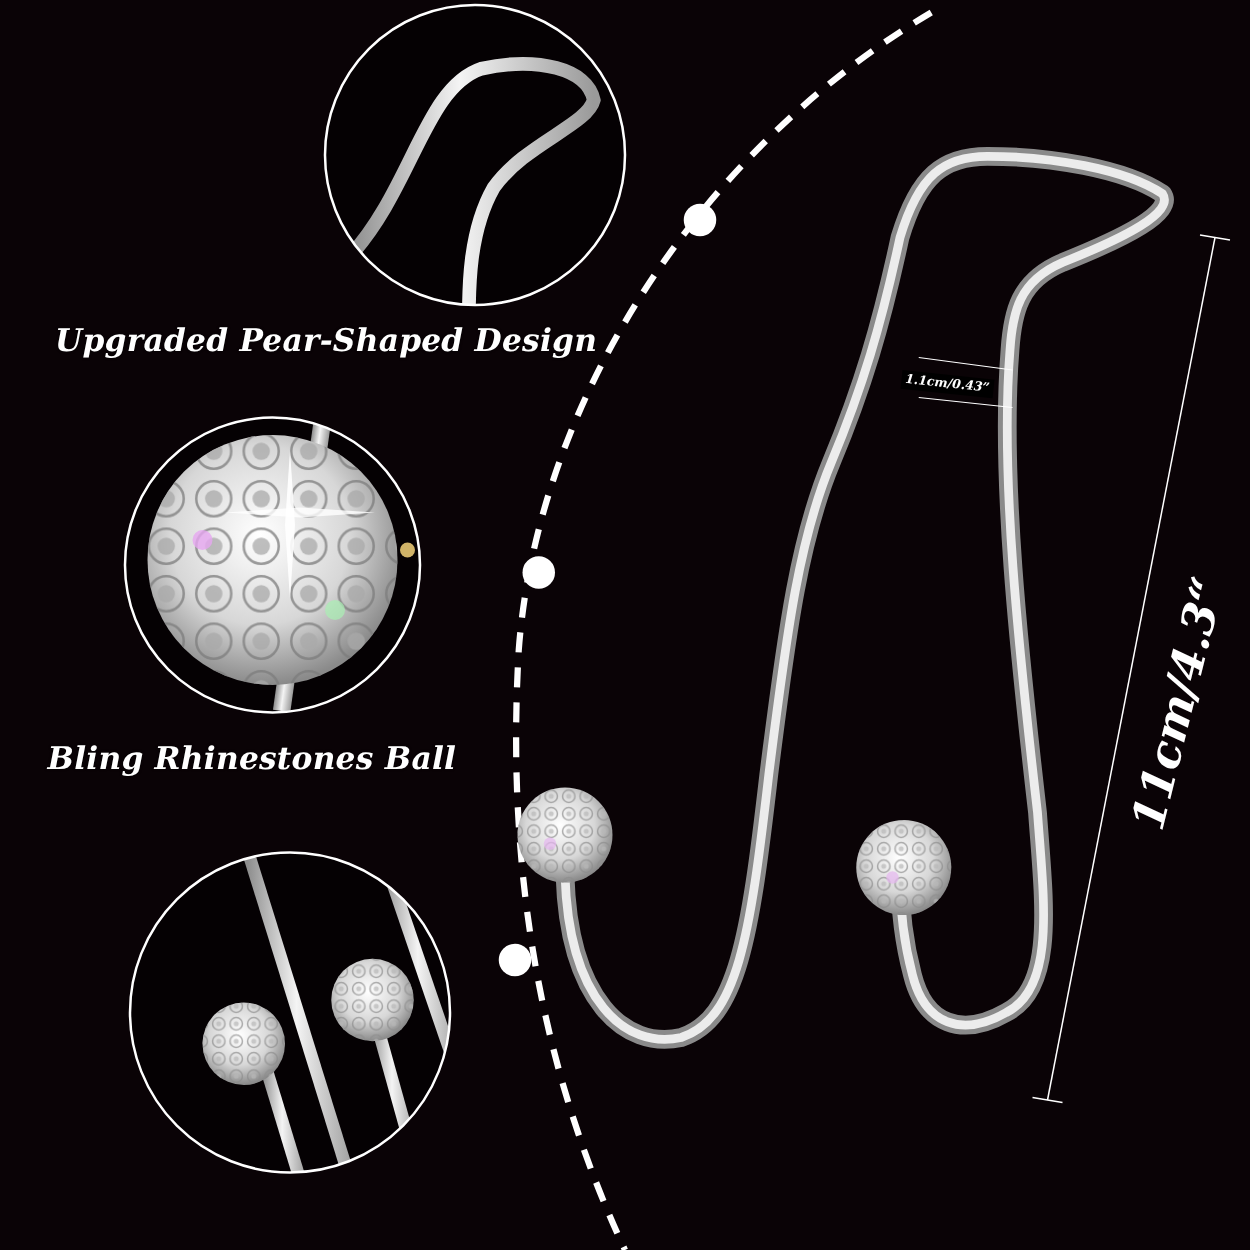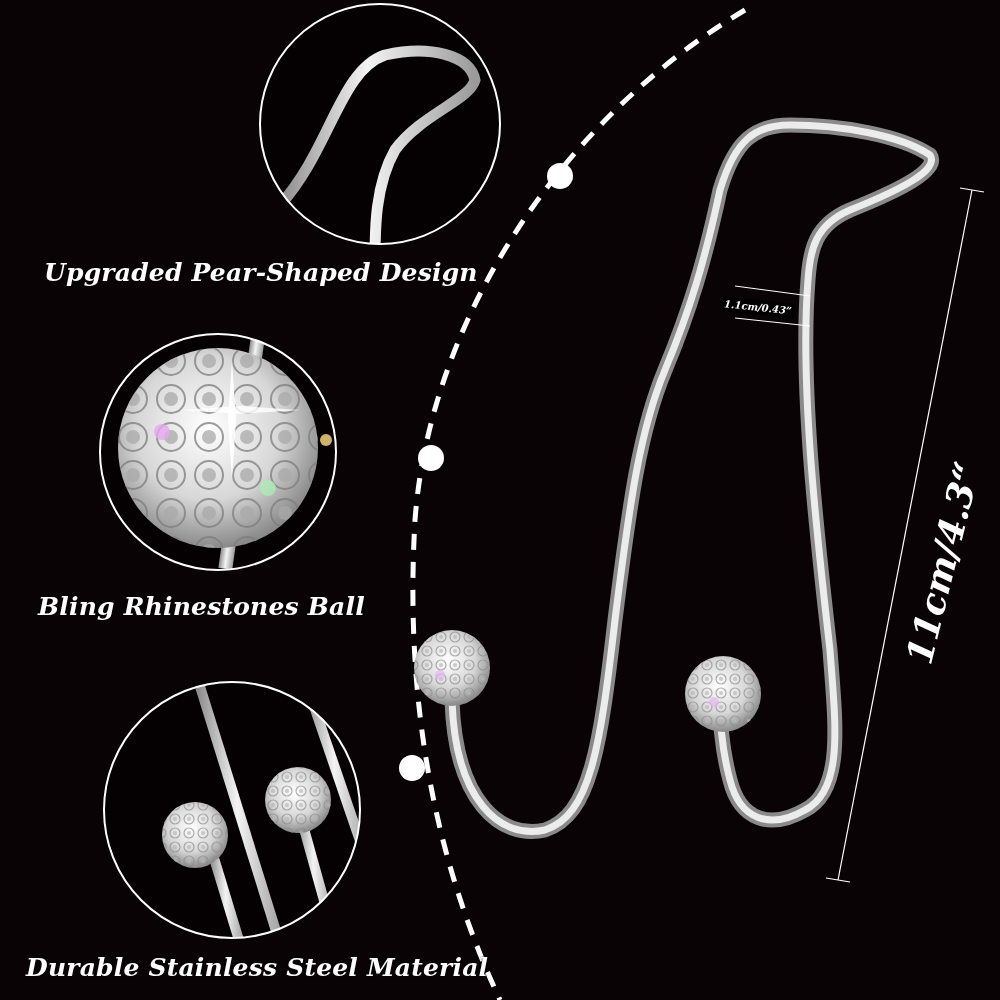--- a/index.html
+++ b/index.html
@@ -152,17 +152,16 @@
     </g>
     <g>
       <line x1="972" y1="190" x2="838" y2="880" stroke="#fff" stroke-width="1.2"></line>
       <line x1="960" y1="188" x2="984" y2="192" stroke="#fff" stroke-width="1.2"></line>
       <line x1="826" y1="878" x2="850" y2="882" stroke="#fff" stroke-width="1.2"></line>
     </g>
   </svg>
 
   <div id="cap-2" class="caption">Bling Rhinestones Ball</div>
   <div id="cap-1" class="caption">Upgraded Pear-Shaped Design</div>
-  <div id="cap-3" class="caption">Durable Stainless Steel Material</div>
 
   <div class="dim-small">1.1cm/0.43”</div>
   <div class="dim-large">11cm/4.3“</div>
 </div>
 
 </body></html>

